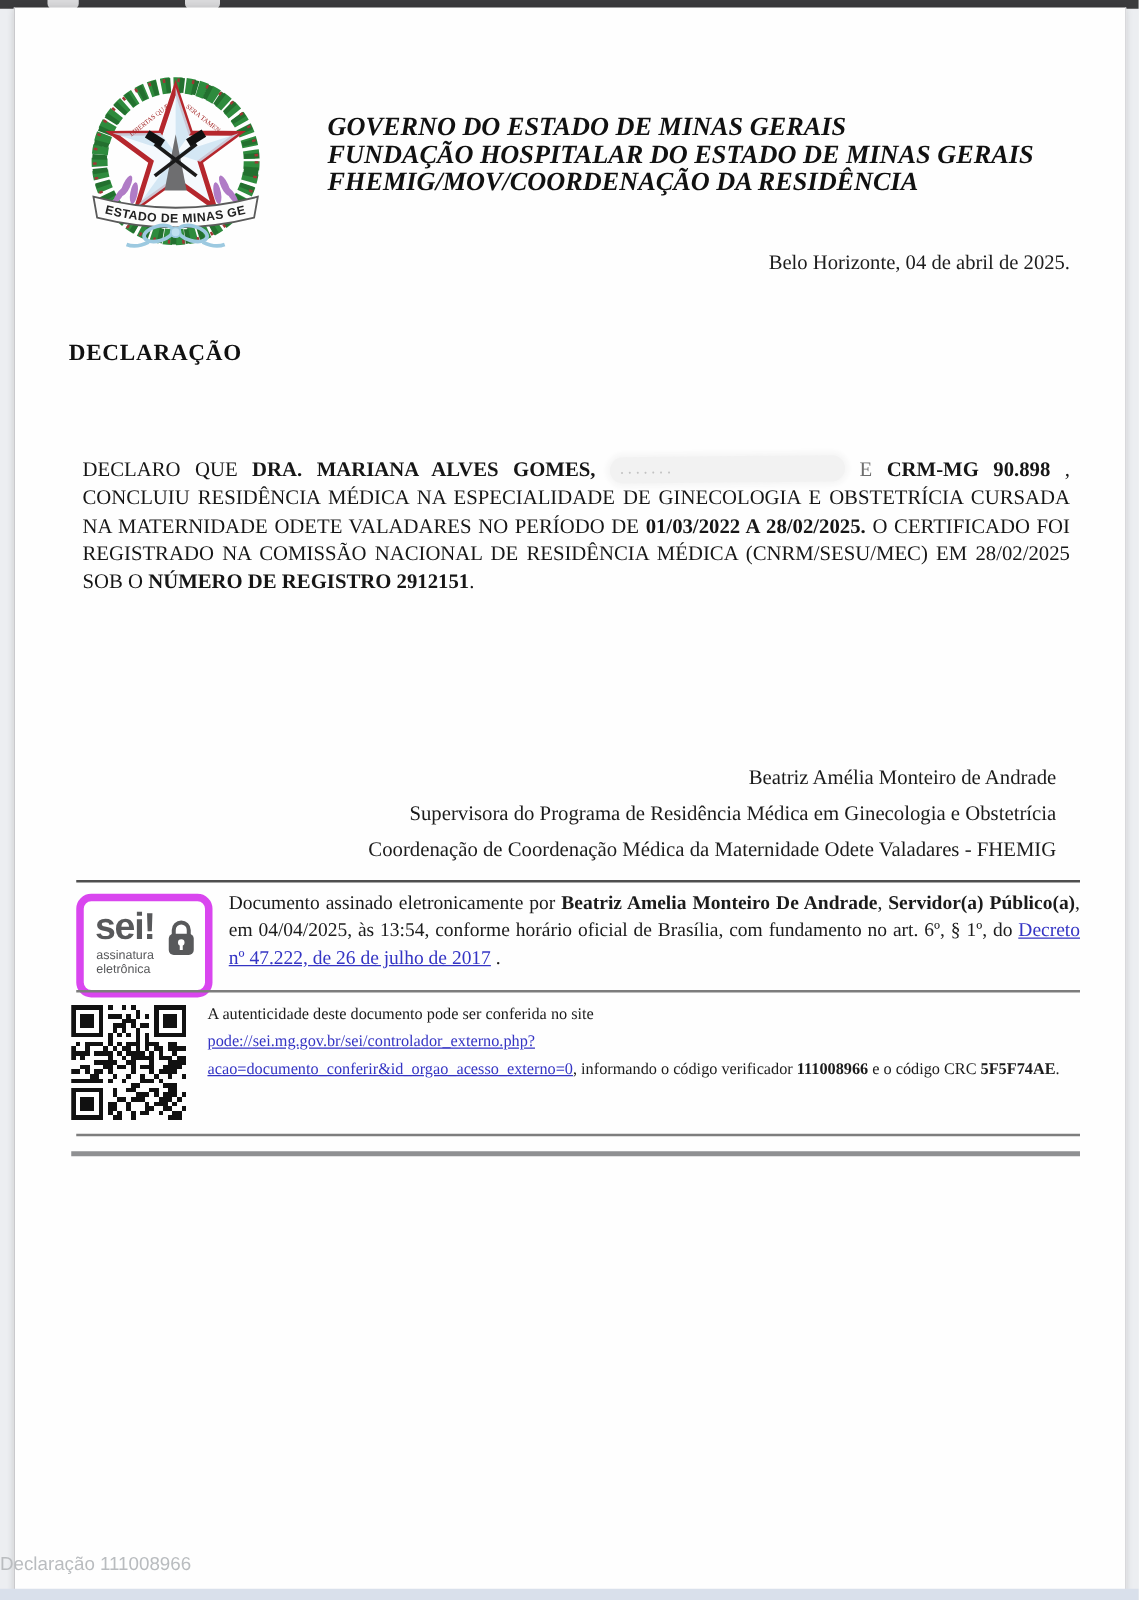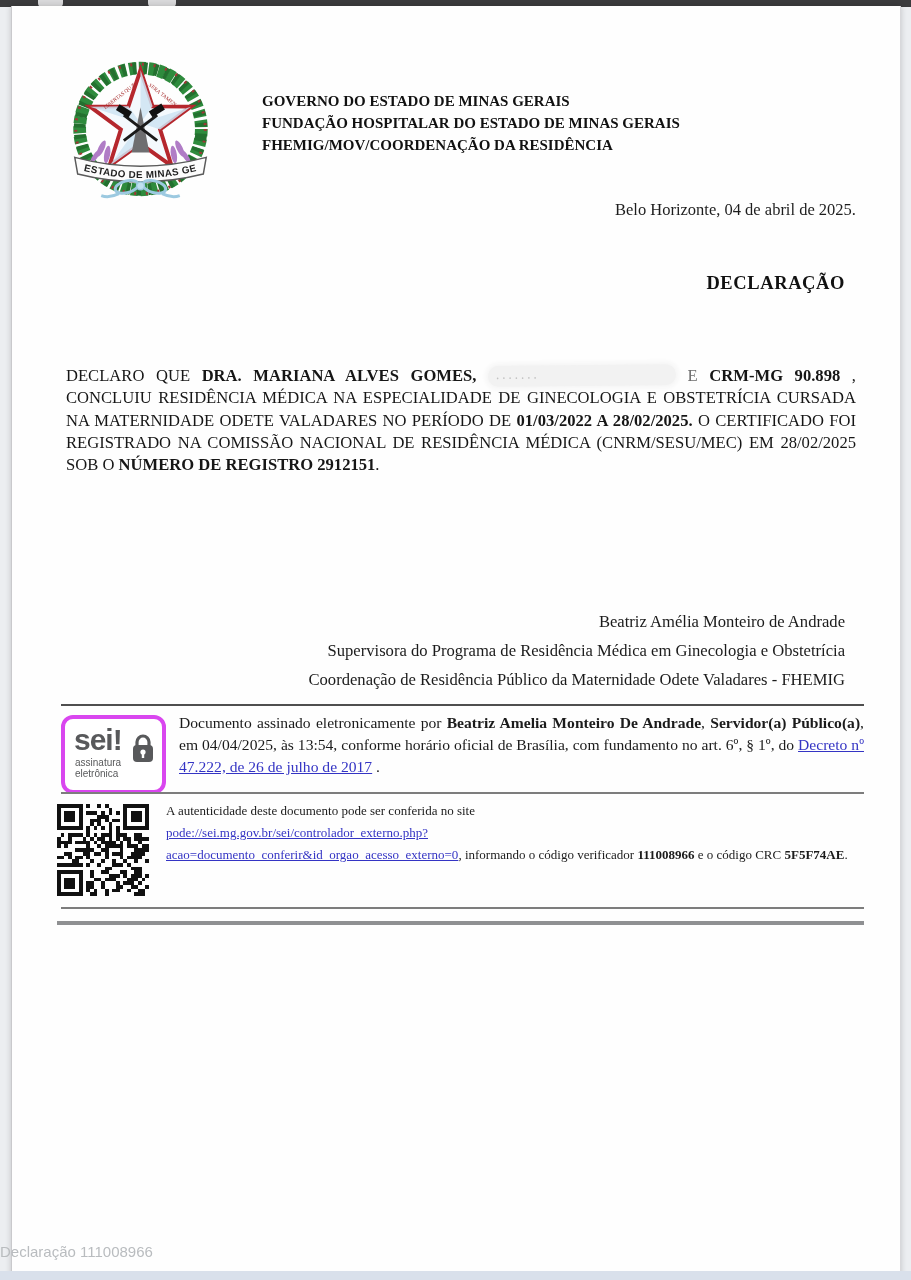--- a/index.html
+++ b/index.html
@@ -11,42 +11,42 @@
   .page{position:absolute;left:11px;top:6px;width:888px;height:1274px;background:#fefefe;
         border-left:1px solid #c9c9cc;border-right:1px solid #d8d8db;box-shadow:0 0 6px rgba(0,0,0,.18);}
   .bottom-strip{position:absolute;left:0;bottom:0;width:100%;height:9px;background:#d9e0eb;z-index:5;}
 
   .abs{position:absolute;}
   .serif{font-family:"Liberation Serif",serif;color:#1d1d1d;}
   b,.b{font-weight:bold;text-align:center;}
 
   
   .emblem{left:62px;top:46px;width:157px;height:158px;}
-  .org-lines{left:262px;top:90px;width:600px;font-weight:bold;font-size:15px;line-height:22px;color:#111;}
+  .org-lines{left:262px;top:90px;width:600px;font-weight:bold;font-size:21px;line-height:22px;color:#111;font-style:italic;}
   .date-line{left:55px;top:200px;width:801px;text-align:right;font-size:16.5px;color:#1d1d1d;}
-  .doc-title{left:55px;top:273px;width:790px;text-align:right;font-weight:bold;font-size:18.5px;letter-spacing:.6px;color:#111;}
+  .doc-title{left:55px;top:273px;width:790px;text-align:left;font-weight:bold;font-size:18.5px;letter-spacing:.6px;color:#111;}
 
   
   .body-par{left:66px;top:365px;width:790px;font-size:16.6px;line-height:22.3px;text-align:justify;color:#161616;}
   .redaction{display:inline-block;position:relative;width:188px;height:21px;vertical-align:-5px;
              background:#f2f2f2;border-radius:11px;box-shadow:0 0 4px 3px #f6f6f6;transform:rotate(-.6deg);}
   .ghost{position:absolute;left:8px;bottom:1px;font-size:13px;color:#c2c2c2;letter-spacing:3px;white-space:nowrap;}
   .half-covered{color:#6e6e6e;}
 
   
   .sig-block{left:55px;top:612px;width:790px;text-align:right;font-size:16.6px;color:#1b1b1b;}
   .sig-block div{margin-bottom:9px;}
 
   .rule{position:absolute;left:61px;width:803px;background:#4f4f4f;height:2px;}
   .rule.thin{height:1.5px;background:#7d7d7d;}
   .rule.thick{height:4px;background:#8f9092;left:57px;width:807px;}
 
   
   .sei-row{left:61px;top:712px;width:803px;display:flex;align-items:flex-start;}
-  .sei-logo{width:97px;height:71px;border:4px solid #d946ef;border-radius:12px;background:#fff;
+  .sei-logo{width:97px;height:71px;border:6px solid #d946ef;border-radius:12px;background:#fff;
             position:relative;flex:0 0 auto;margin-top:3px;}
   .sei-word{position:absolute;left:9px;top:6px;font-family:"Liberation Sans",sans-serif;font-weight:bold;
             font-size:30px;line-height:30px;color:#58595b;letter-spacing:-1px;}
   .sei-sub{position:absolute;left:10px;top:38px;font-family:"Liberation Sans",sans-serif;font-size:10px;
            line-height:11px;color:#58595b;}
   .lock{position:absolute;right:6px;top:14px;}
   .sei-text{margin-left:13px;font-size:15.6px;line-height:22px;text-align:justify;color:#1b1b1b;width:693px;}
   a.doc-link{color:#3434c4;text-decoration:underline;cursor:pointer;}
 
   
@@ -136,21 +136,21 @@
 
   <p class="abs body-par serif" style="margin:0;">
     <span>DECLARO  QUE </span><b>DRA. MARIANA ALVES GOMES,</b>
     <span class="redaction"><span class="ghost">.......</span></span>
     <span class="half-covered">E </span><b>CRM-MG 90.898</b><span> , CONCLUIU RESIDÊNCIA MÉDICA NA ESPECIALIDADE DE GINECOLOGIA E OBSTETRÍCIA CURSADA NA MATERNIDADE ODETE VALADARES NO PERÍODO DE  </span><b>01/03/2022 A 28/02/2025.</b><span> O CERTIFICADO FOI REGISTRADO NA COMISSÃO NACIONAL DE RESIDÊNCIA MÉDICA (CNRM/SESU/MEC) EM 28/02/2025 SOB O </span><b>NÚMERO DE REGISTRO 2912151</b><span>.</span>
   </p>
 
   <div class="abs sig-block serif">
     <div>Beatriz Amélia Monteiro de Andrade</div>
     <div>Supervisora do Programa de Residência Médica em Ginecologia e Obstetrícia</div>
-    <div>Coordenação de Residência Público da Maternidade Odete Valadares - FHEMIG</div>
+    <div>Coordenação de Coordenação Médica da Maternidade Odete Valadares - FHEMIG</div>
   </div>
 
   <div class="rule" style="top:704px;"></div>
 
   <div class="abs sei-row">
     <div class="sei-logo">
       <div class="sei-word">sei!</div>
       <div class="sei-sub">
         <div>assinatura</div>
         <div>eletrônica</div>

